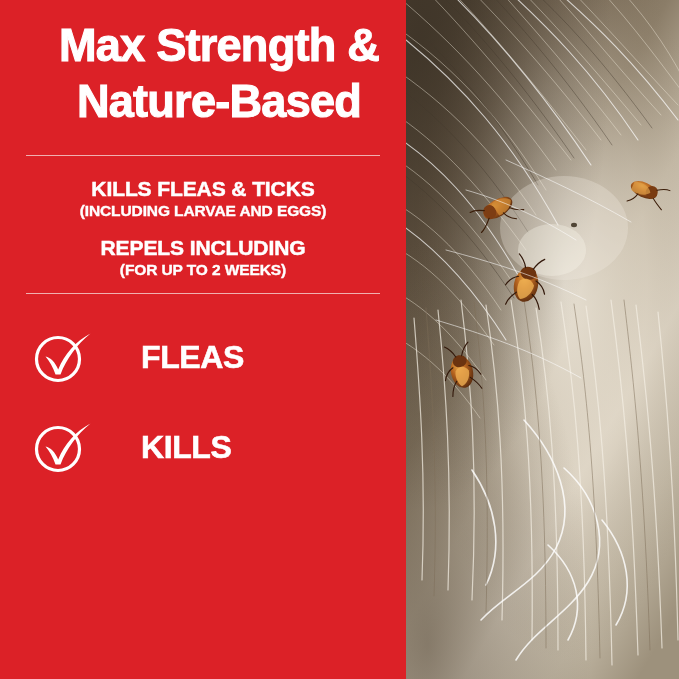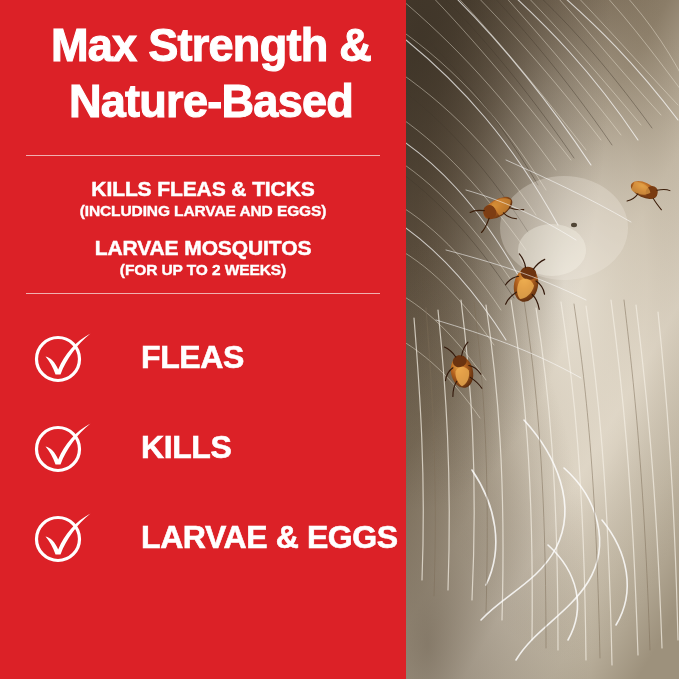--- a/index.html
+++ b/index.html
@@ -28,21 +28,21 @@
     top: 0;
     width: 406px;
     height: 679px;
     background: #dc2127;
     overflow: hidden;
   }
 
   
   .headline {
     position: absolute;
-    left: 8px;
+    left: 16px;
     top: 17px;
     width: 406px;
     text-align: center;
     color: #ffffff;
     font-family: "Liberation Sans", sans-serif;
     font-weight: 700;
     font-size: 47px;
     line-height: 56px;
     letter-spacing: -0.8px;
     -webkit-text-stroke: 1.1px #ffffff;
@@ -160,21 +160,21 @@
     </div>
 
     <div class="divider top"></div>
 
     <div class="claims">
       <div class="claim-group">
         <span class="claim-main">KILLS FLEAS &amp; TICKS</span>
         <span class="claim-sub">(INCLUDING LARVAE AND EGGS)</span>
       </div>
       <div class="claim-group">
-        <span class="claim-main">LARVAE MOSQUITOS</span>
+        <span class="claim-main">REPELS INCLUDING</span>
         <span class="claim-sub">(FOR UP TO 2 WEEKS)</span>
       </div>
     </div>
 
     <div class="divider bottom"></div>
 
     <div class="checklist">
 
       <div class="check-item">
         <svg class="check-icon" viewBox="0 0 66 58" aria-hidden="true">
@@ -185,27 +185,20 @@
       </div>
 
       <div class="check-item">
         <svg class="check-icon" viewBox="0 0 66 58" aria-hidden="true">
           <circle cx="27" cy="31" r="21.5" fill="none" stroke="#ffffff" stroke-width="3.2"></circle>
           <path d="M14.5 28.5 C19.5 29.5 24 34 27.2 41.5 C33.5 26 44.5 13.5 59.5 5.5 C46 16.5 35.5 30.5 29.5 46.5 L24.5 46.5 C22 39 18.5 33 14.5 28.5 Z" fill="#ffffff"></path>
         </svg>
         <span class="check-label">KILLS</span>
       </div>
 
-      <div class="check-item">
-        <svg class="check-icon" viewBox="0 0 66 58" aria-hidden="true">
-          <circle cx="27" cy="31" r="21.5" fill="none" stroke="#ffffff" stroke-width="3.2"></circle>
-          <path d="M14.5 28.5 C19.5 29.5 24 34 27.2 41.5 C33.5 26 44.5 13.5 59.5 5.5 C46 16.5 35.5 30.5 29.5 46.5 L24.5 46.5 C22 39 18.5 33 14.5 28.5 Z" fill="#ffffff"></path>
-        </svg>
-        <span class="check-label">LARVAE &amp; EGGS</span>
-      </div>
 
 
     </div>
   </div>
 
   <div class="photo-panel">
     <svg class="photo-svg" viewBox="0 0 273 679" preserveAspectRatio="xMidYMid slice" aria-hidden="true">
       <defs>
         <linearGradient id="furBase" x1="0.15" y1="0" x2="0.85" y2="1">
           <stop offset="0%" stop-color="#4f4435"></stop>

